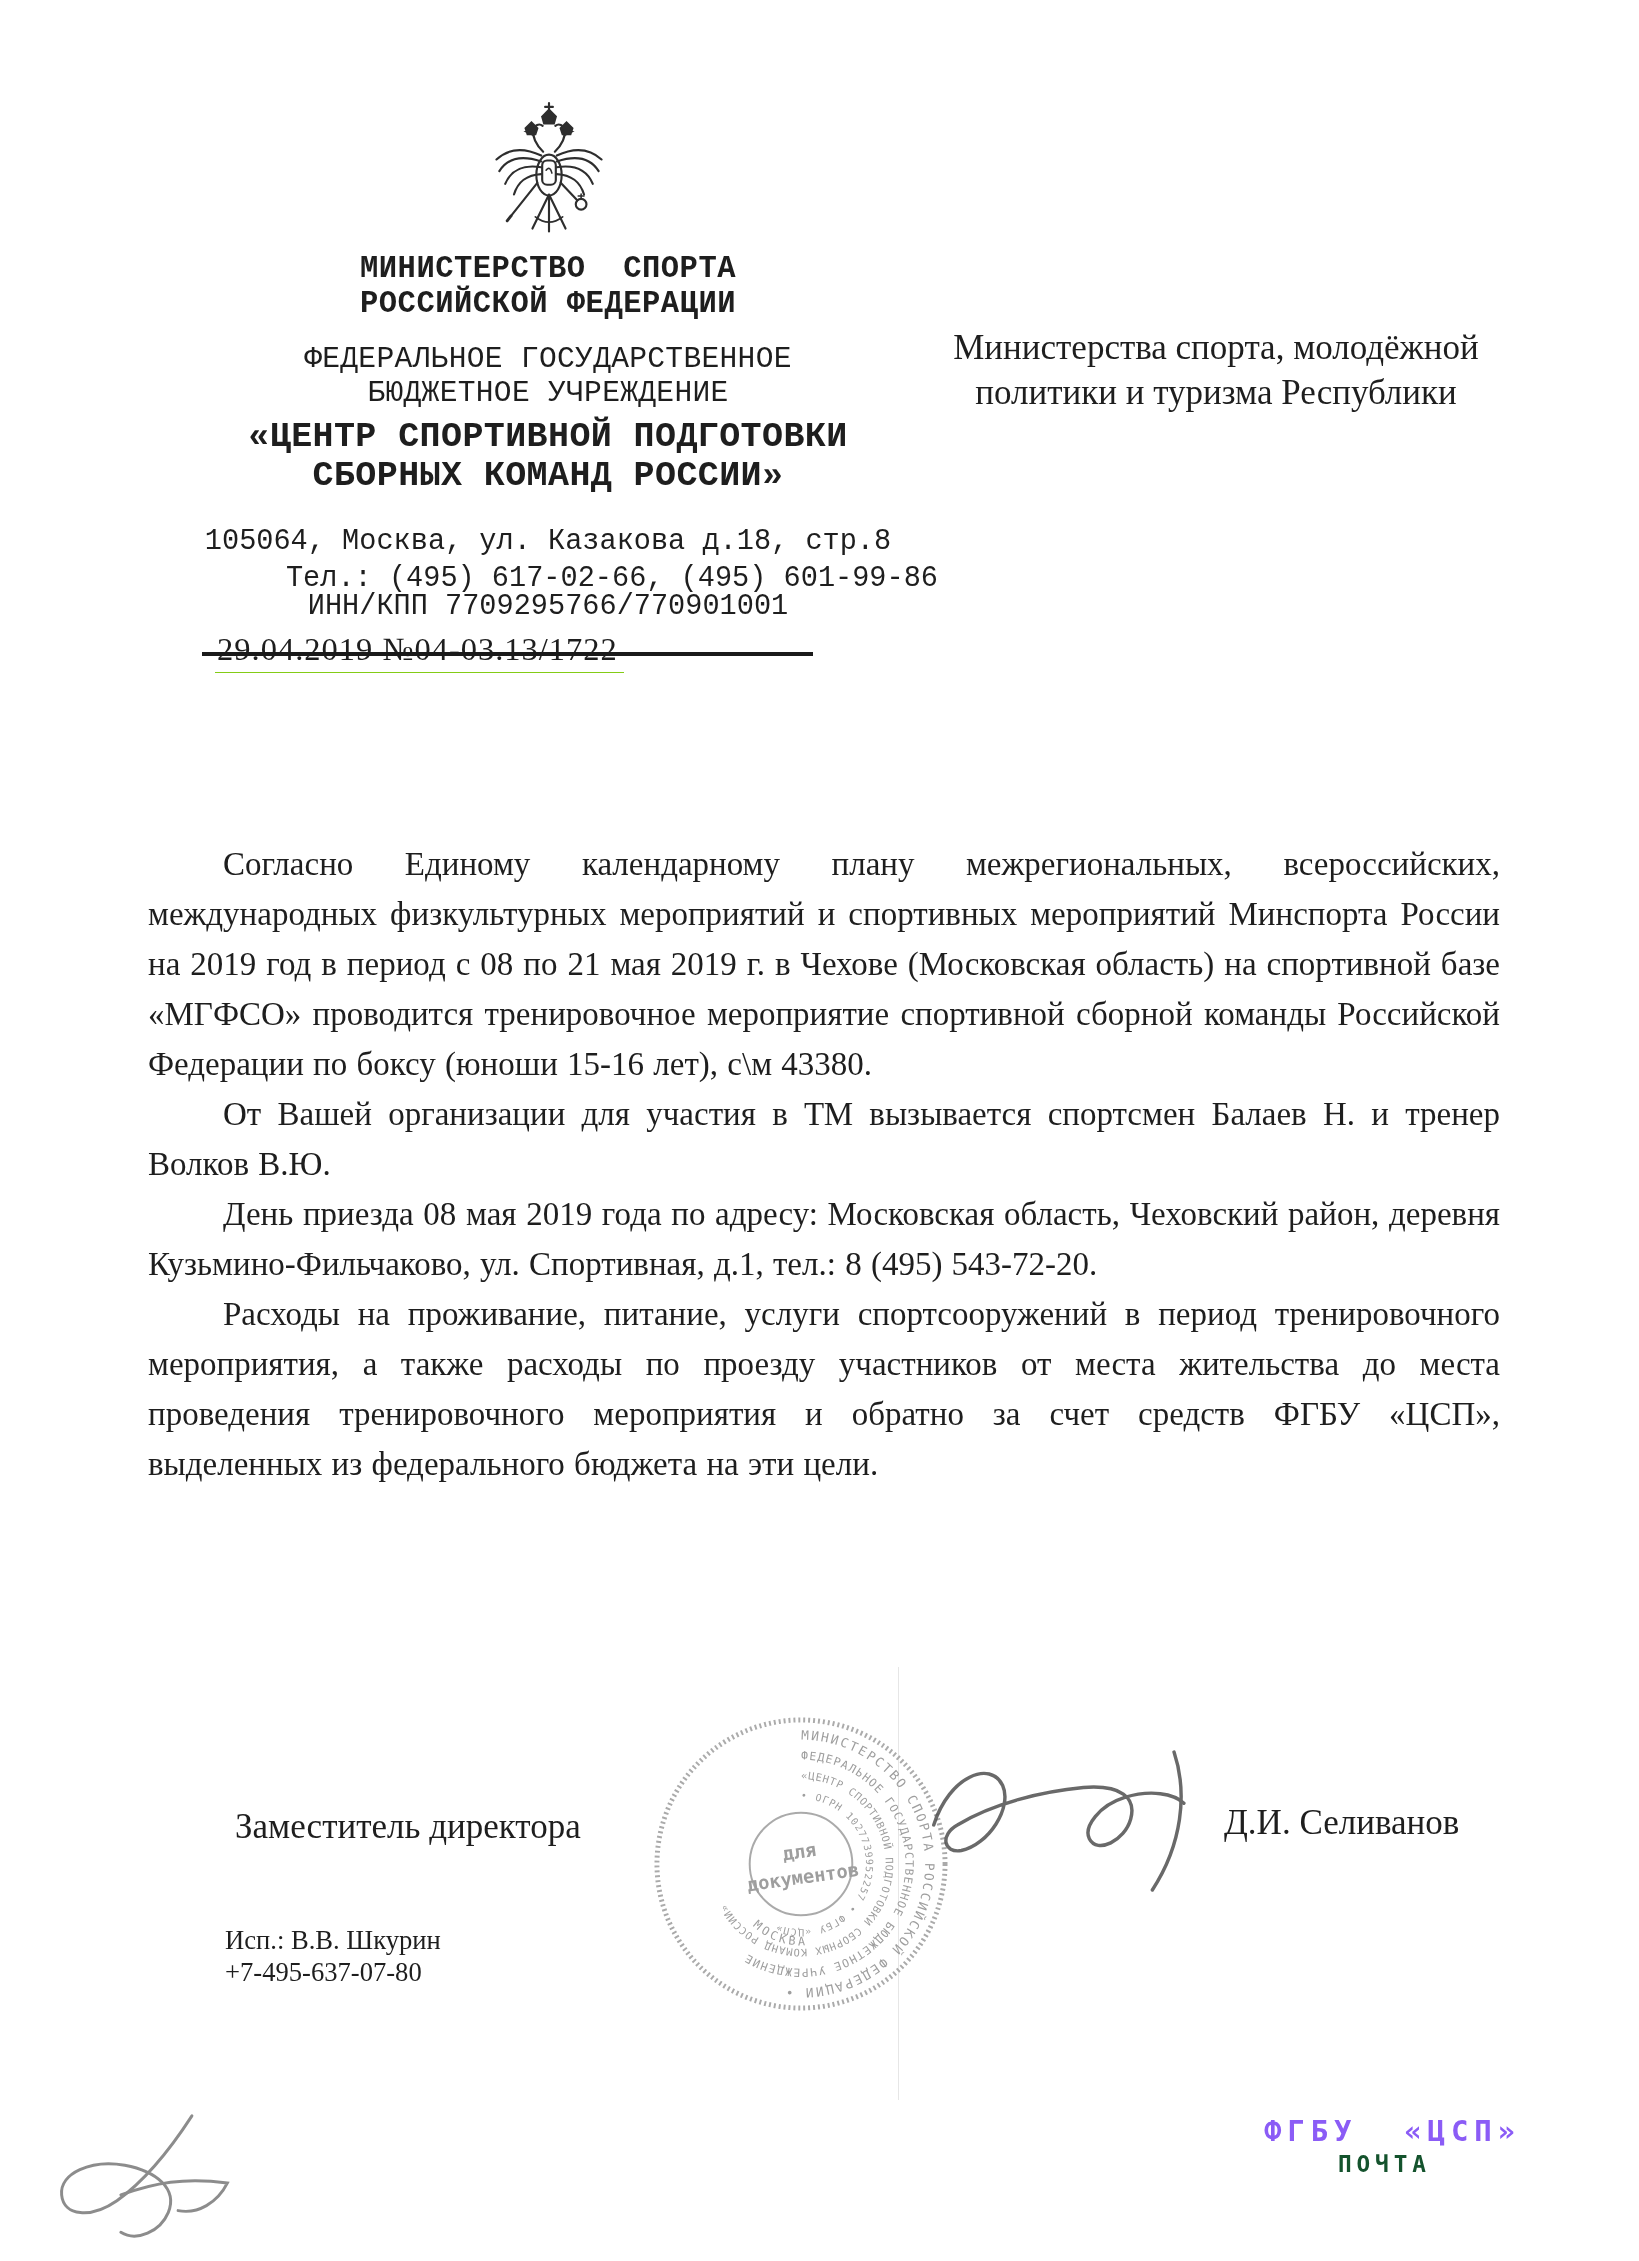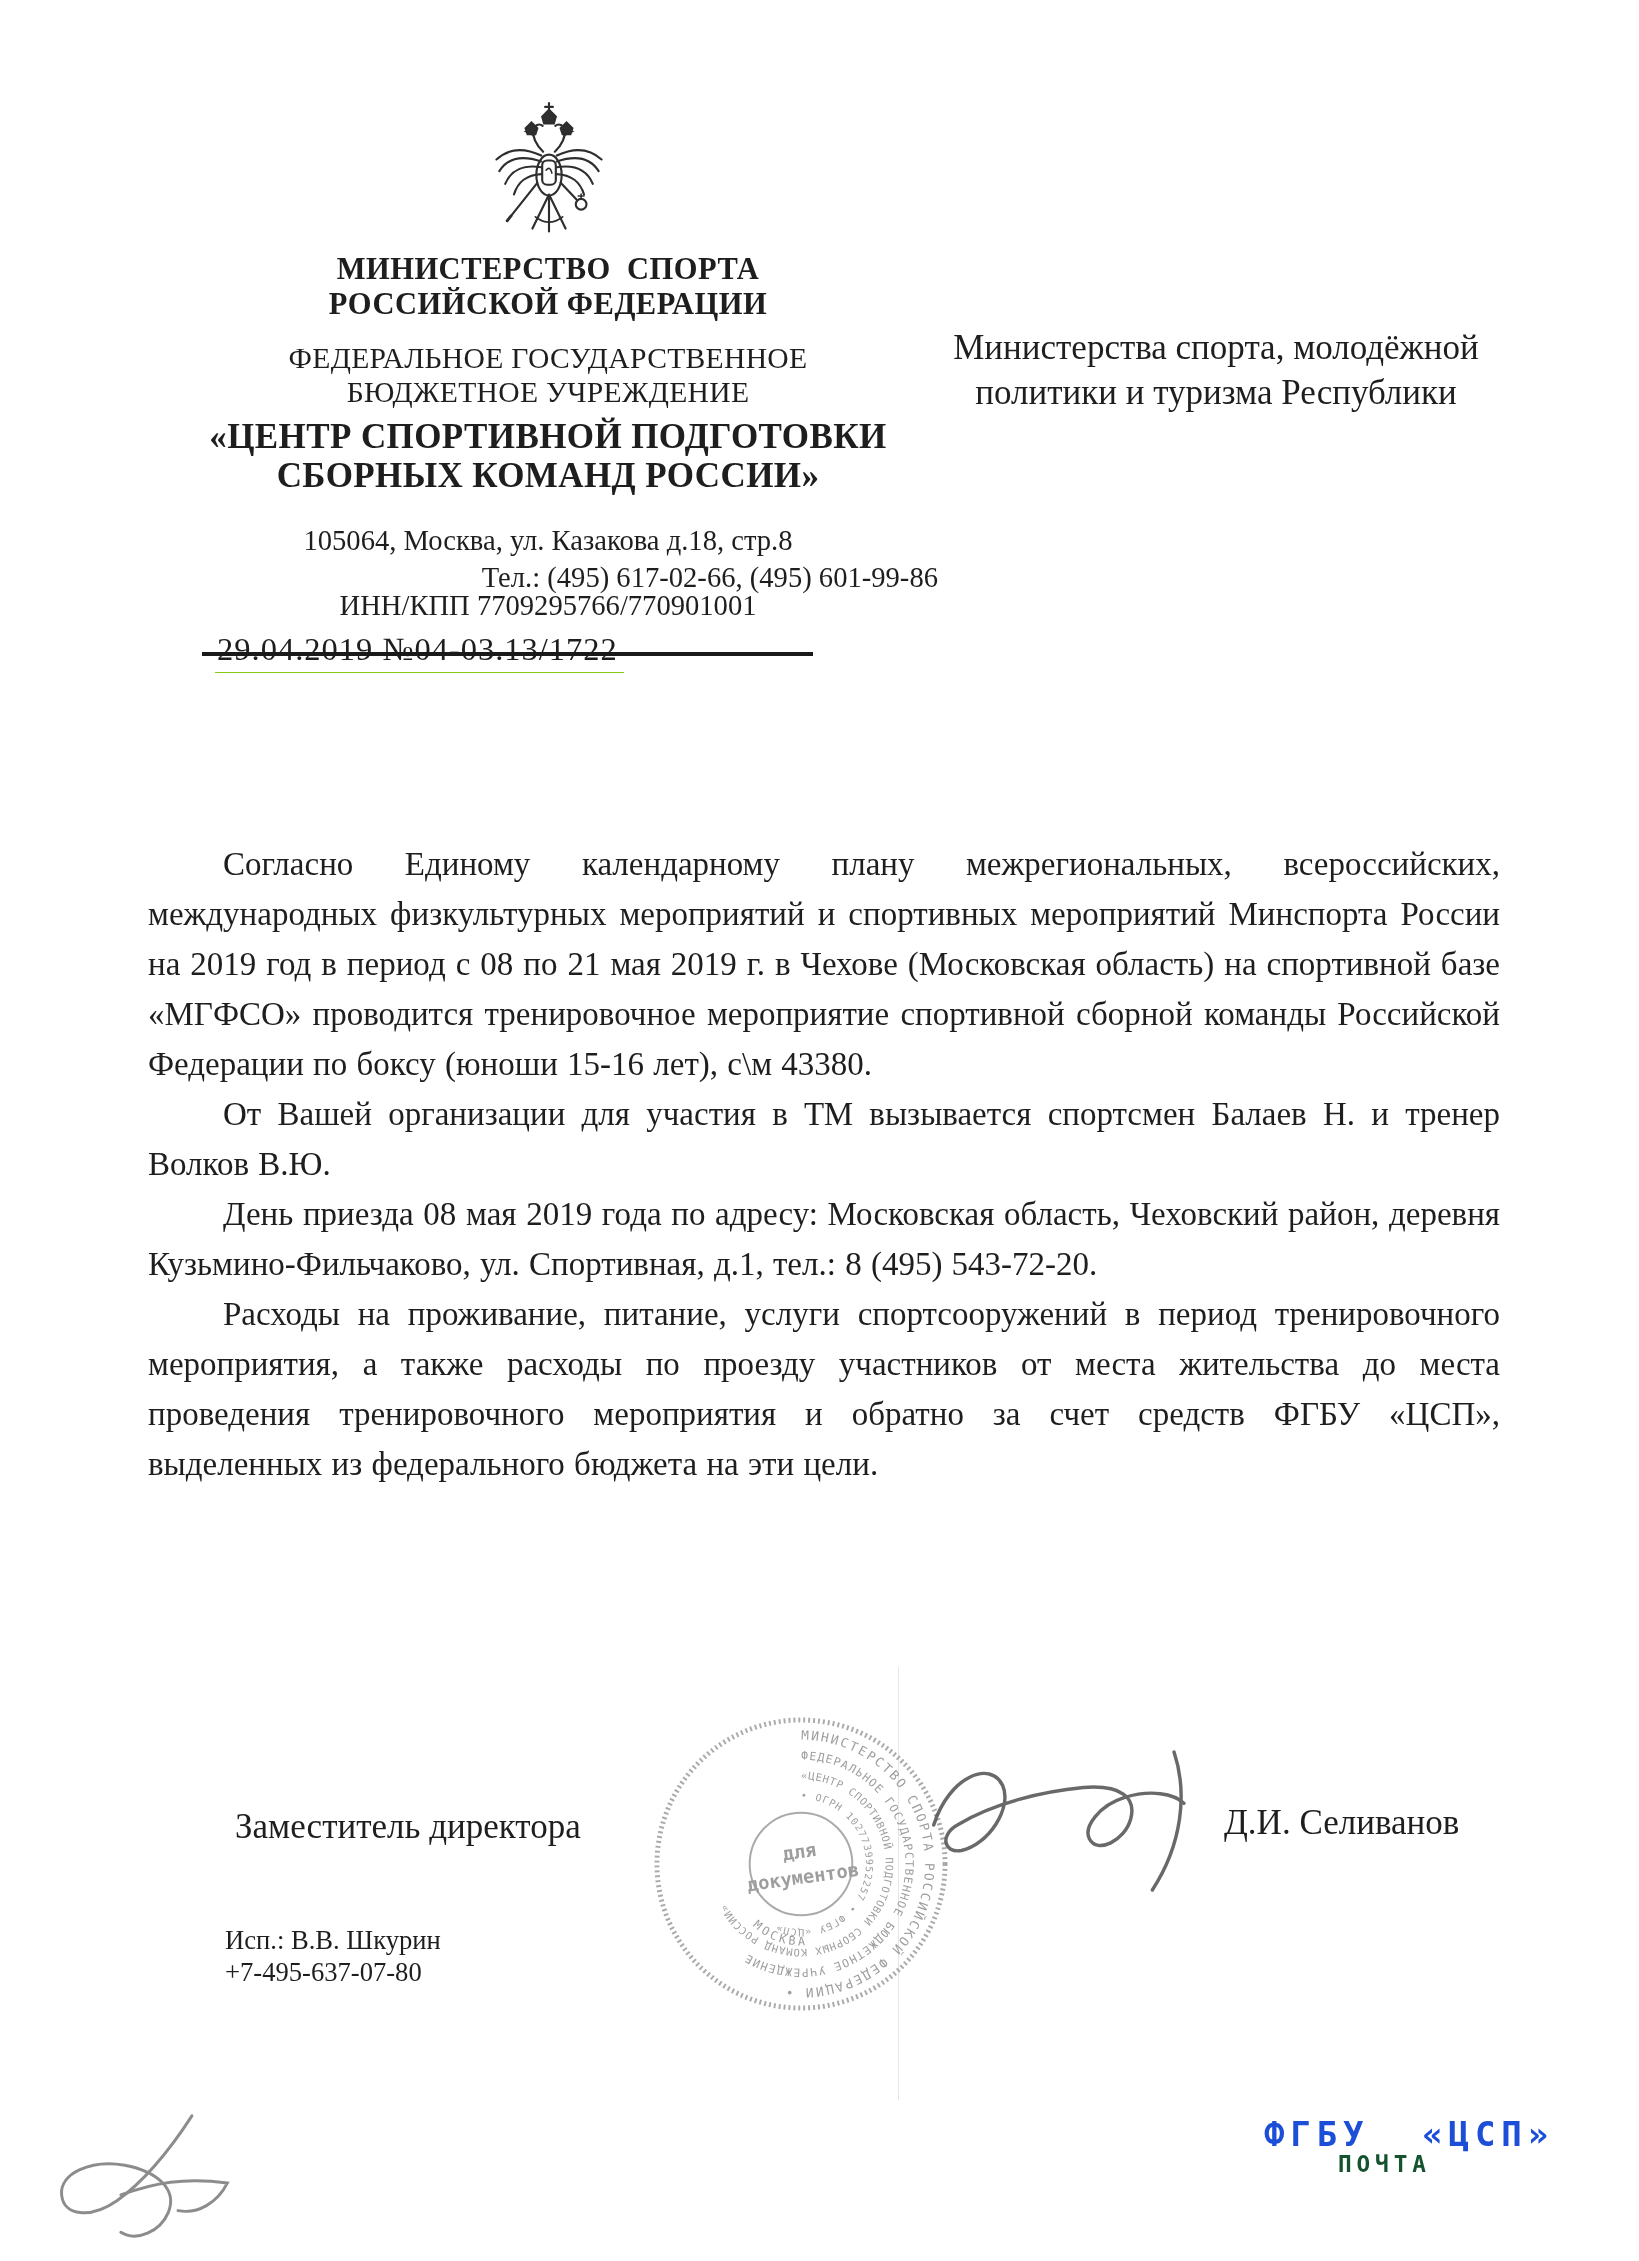--- a/index.html
+++ b/index.html
@@ -2,39 +2,39 @@
 <html><head>
 <meta charset="utf-8">
 <style>
   html,body{margin:0;padding:0;background:#888;}
   .page{
     position:relative; width:1639px; height:2262px; background:#ffffff;
     margin:0 auto; overflow:hidden;
     font-family:"Liberation Serif", serif; color:#1e1e1e;
   }
   .abs{position:absolute;}
-  .lc{position:absolute; left:158px; width:780px; text-align:center;}
+  .lc{position:absolute; left:158px; width:780px; text-align:center;font-family:Liberation Mono, monospace;}
   .pre{white-space:pre;}
   .ministry{font-size:30.5px; font-weight:bold; letter-spacing:0.5px;}
   .orgtype{font-size:29.6px; letter-spacing:0.3px;}
   .orgname{font-size:35px; font-weight:bold; letter-spacing:0.4px;}
   .contact{font-size:28.6px;}
   .refline{font-size:32.5px; letter-spacing:1px;}
   .refline .ref-text{display:inline-block; border-bottom:1px solid #84cc16; padding:0 5.9px 3.9px 2px;}
   .strike-bar{position:absolute; left:202px; top:652px; width:611px; height:3.9px; background:#1a1a1a;}
   .recipient{position:absolute; left:891px; top:325px; width:650px; text-align:center;
     font-size:35px; line-height:45px;}
   .body-block{position:absolute; left:148px; top:839px; width:1352px;}
   .body-block p{margin:0; font-size:33px; line-height:50px; text-align:justify;
     text-indent:75px; word-spacing:1px;}
   .signoff-pos{position:absolute; left:227px; top:1807px; font-size:35px;margin-left:8px;}
   .signoff-name{position:absolute; left:1224px; top:1803px; font-size:35px;}
   .executor{position:absolute; left:225px; top:1925px; font-size:26.6px; line-height:31.5px;}
   .mailstamp1{position:absolute; left:1264px; top:2114px; font-family:"DejaVu Sans Mono", monospace;
-    font-weight:bold; font-size:34px; letter-spacing:5.9px; color:#1d4ed8;}
+    font-weight:bold; font-size:29px; letter-spacing:5.9px; color:#8b5cf6;}
   .mailstamp2{position:absolute; left:1338px; top:2151px; font-family:"DejaVu Sans Mono", monospace;
     font-weight:bold; font-size:22.7px; letter-spacing:4.9px; color:#14532d;}
   .scanline{position:absolute; left:898px; top:1667px; width:1px; height:433px; background:#e6e6e6;}
   svg text{font-family:"DejaVu Sans Mono", monospace;}
 </style>
 </head>
 <body>
 
 <div class="page">
 

